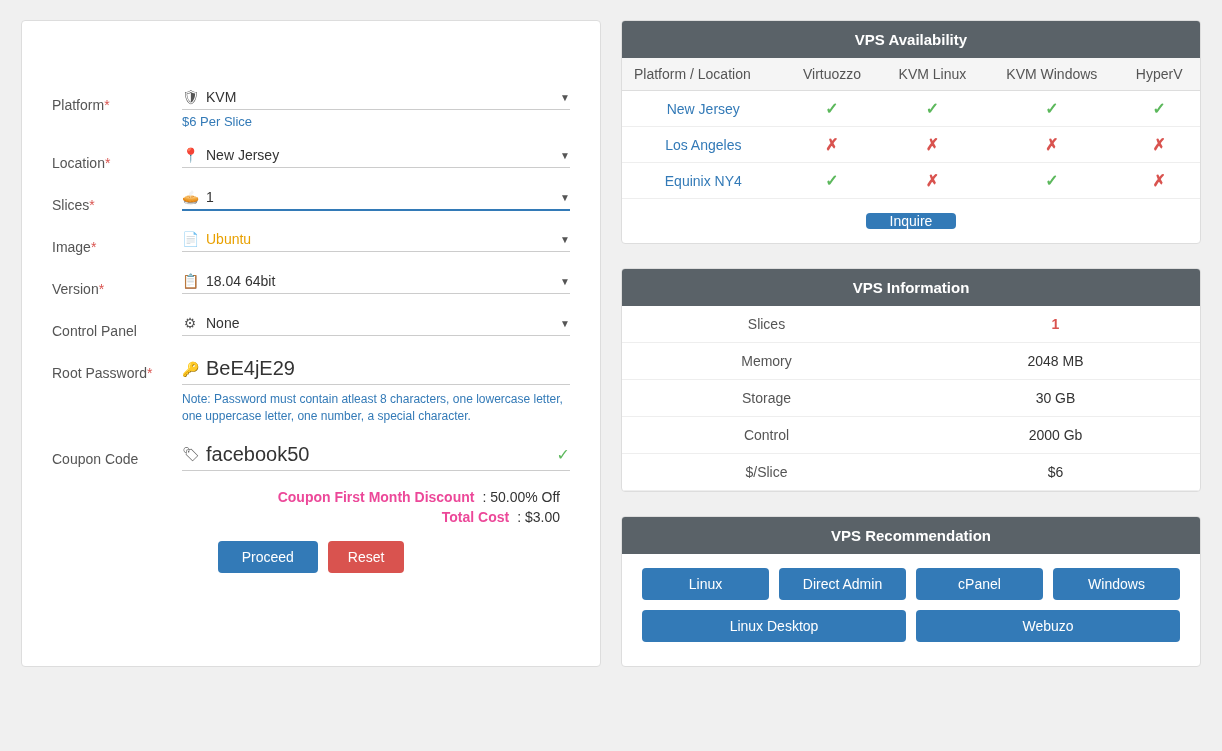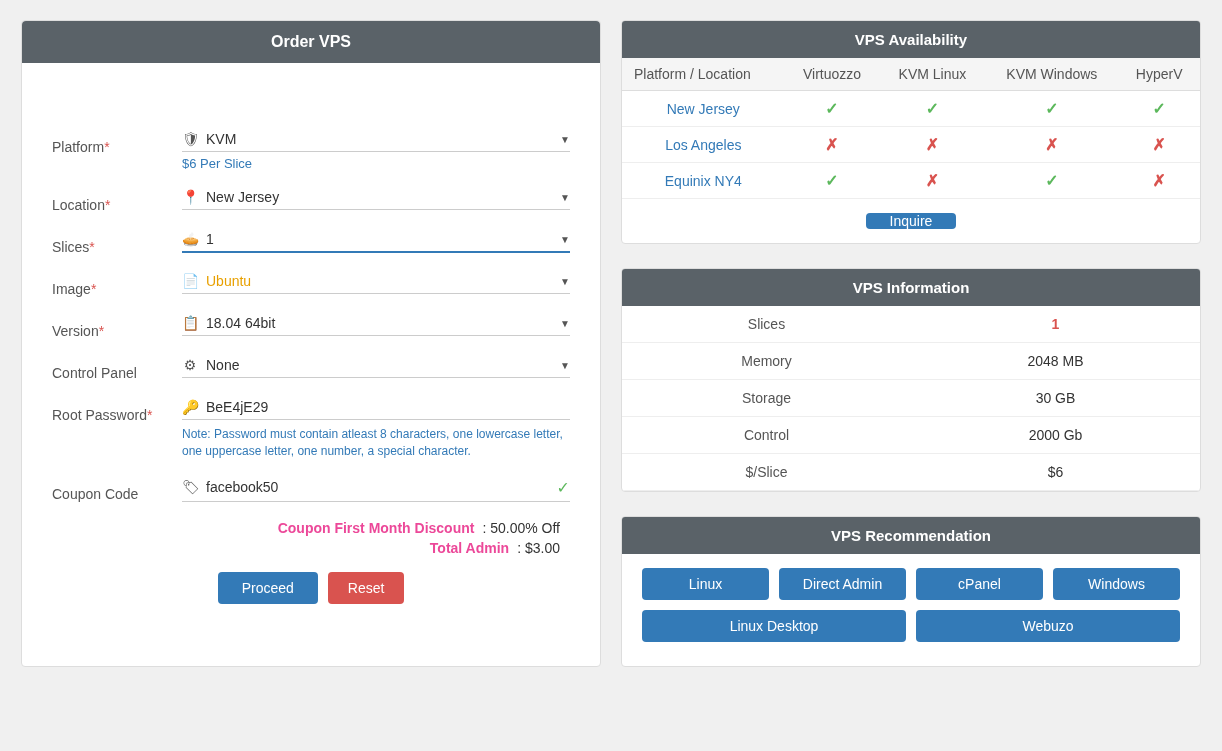--- a/index.html
+++ b/index.html
@@ -78,21 +78,21 @@
       color: #333;
       background: transparent;
       cursor: pointer;
       appearance: none;
       -webkit-appearance: none;
     }
     .field-input {
       flex: 1;
       border: none;
       outline: none;
-      font-size: 14px;
+      font-size: 20px;
       color: #333;
       background: transparent;
     }
     .chevron {
       color: #555;
       font-size: 10px;
       margin-left: 4px;
     }
     .price-hint {
       color: #337ab7;
@@ -272,21 +272,20 @@
       font-size: 14px;
       flex: 1;
     }
   </style>
 </head>
 <body>
 
 <div class="main-layout">
 
   <div class="left-panel">
-    <div class="panel-header">Order VPS</div>
     <div class="form-body">
 
       <div class="form-row">
         <div class="form-label">
           <span>Platform</span><span class="required">*</span>
         </div>
         <div class="form-field">
           <div class="field-with-icon">
             <span class="field-icon">🛡</span>
             <select class="field-select">
@@ -401,21 +400,21 @@
         </div>
       </div>
 
       <div class="summary-section">
         <div class="summary-line">
           <span class="summary-line-label">Coupon First Month Discount</span>
           <span>:</span>&nbsp;
           <span class="summary-line-value">50.00% Off</span>
         </div>
         <div class="summary-line">
-          <span class="summary-line-label">Total Admin</span>
+          <span class="summary-line-label">Total Cost</span>
           <span>:</span>&nbsp;
           <span class="summary-line-value">$3.00</span>
         </div>
       </div>
 
       <div class="btn-row">
         <button class="btn-proceed">Proceed</button>
         <button class="btn-reset">Reset</button>
       </div>
     </div>

